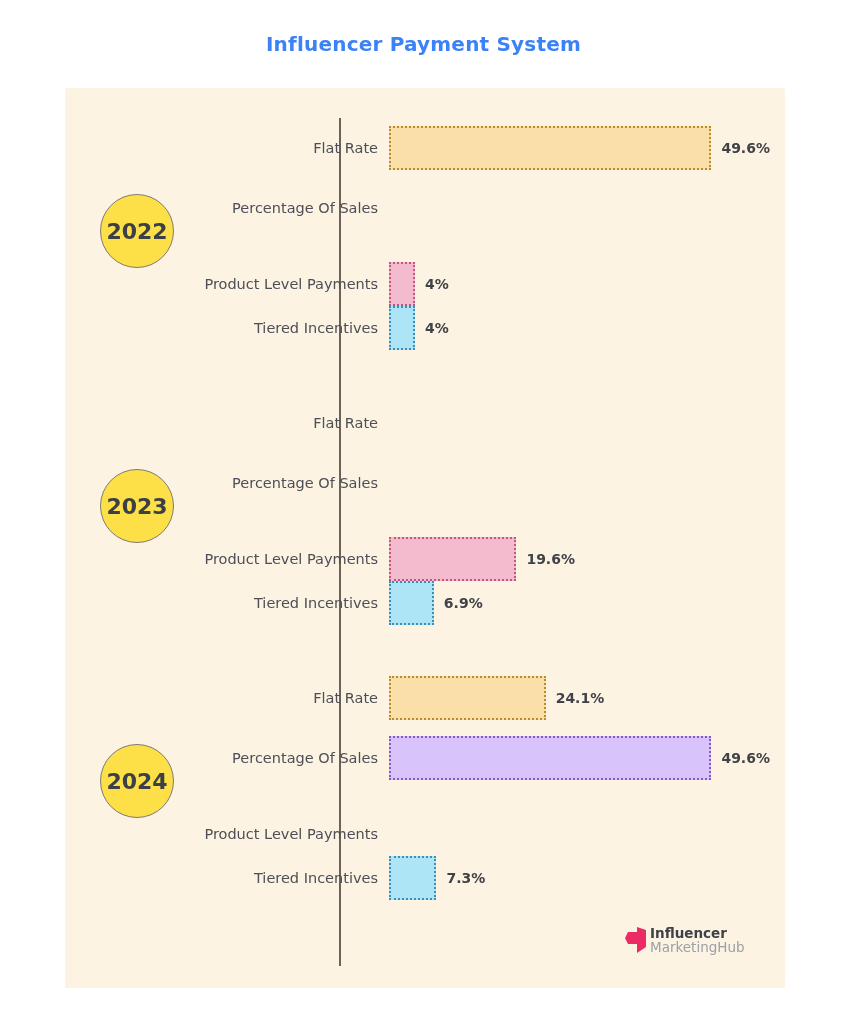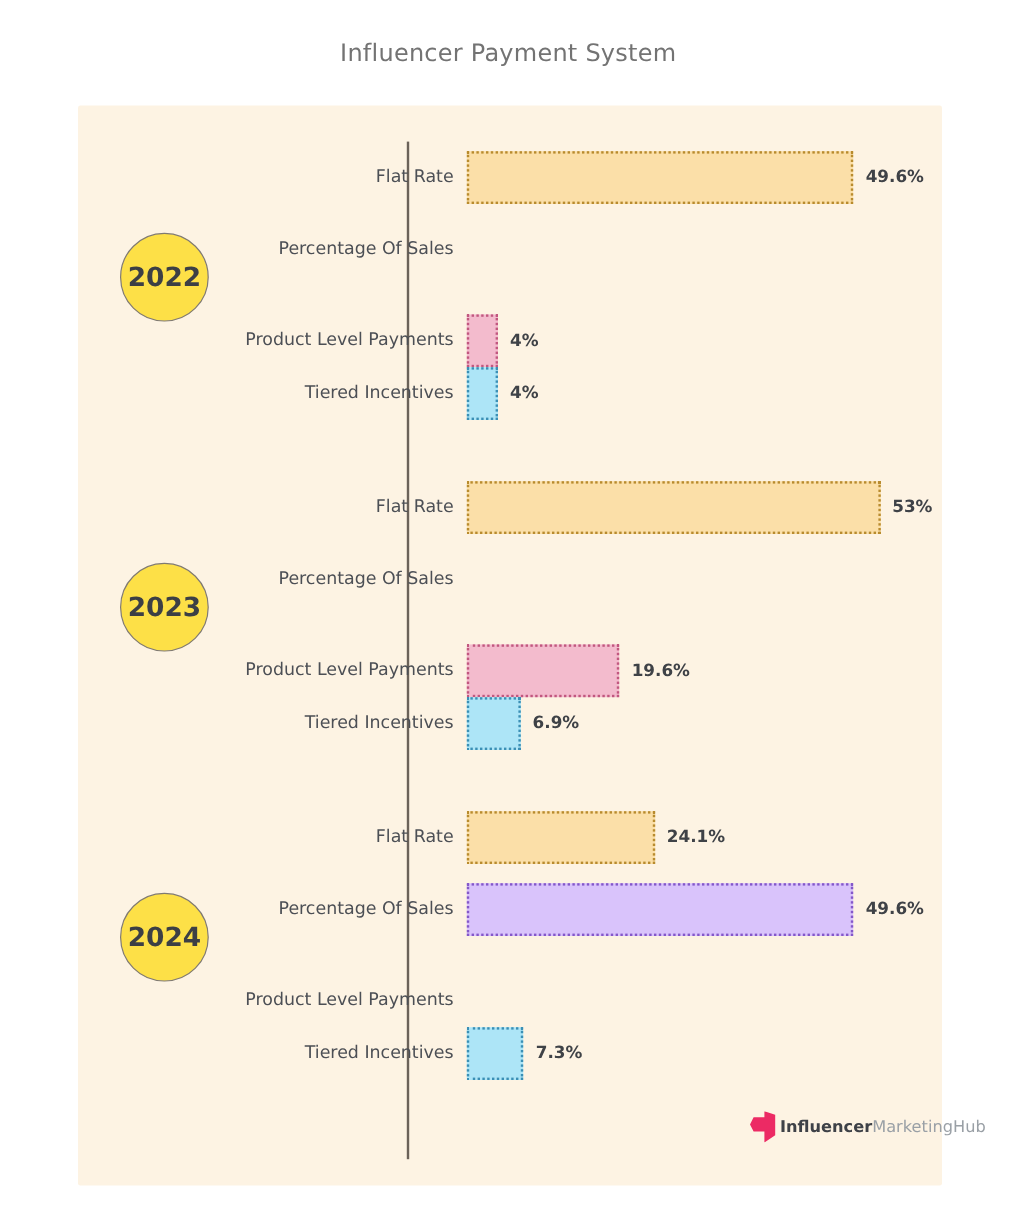--- a/index.html
+++ b/index.html
@@ -22,22 +22,22 @@
   }
 
   
   .chart-title {
     position: absolute;
     top: 32px;
     left: 0;
     width: 847px;
     text-align: center;
     font-size: 20px;
-    font-weight: normal;
-    color: #737373;
+    font-weight: bold;
+    color: #3b82f6;
     letter-spacing: 0.2px;
   }
 
   
   .card {
     position: absolute;
     left: 65px;
     top: 88px;
     width: 720px;
     height: 900px;
@@ -169,21 +169,21 @@
     align-items: center;
   }
   .logo-mark {
     width: 22px;
     height: 26px;
     margin-right: 3px;
     flex: none;
   }
   .logo-text {
     display: flex;
-    flex-direction: row;
+    flex-direction: column;
     line-height: 14px;
   }
   .logo-line1 {
     font-size: 13.5px;
     font-weight: bold;
     color: #3e4147;
   }
   .logo-line2 {
     font-size: 13.5px;
     color: #9aa0a6;
@@ -231,24 +231,20 @@
             <div class="bar-value">4%</div>
           </div>
         </div>
       </div>
 
       <div class="year-group group-1">
         <div class="year-badge">2023</div>
 
         <div class="bar-row row-0">
           <div class="row-label">Flat Rate</div>
-          <div class="bar-wrap">
-            <div class="bar flat-rate" style="width: 344.5px;"></div>
-            <div class="bar-value">53%</div>
-          </div>
         </div>
 
         <div class="bar-row row-1">
           <div class="row-label">Percentage Of Sales</div>
         </div>
 
         <div class="bar-row row-2">
           <div class="row-label">Product Level Payments</div>
           <div class="bar-wrap">
             <div class="bar product-level-payments" style="width: 127.4px;"></div>

